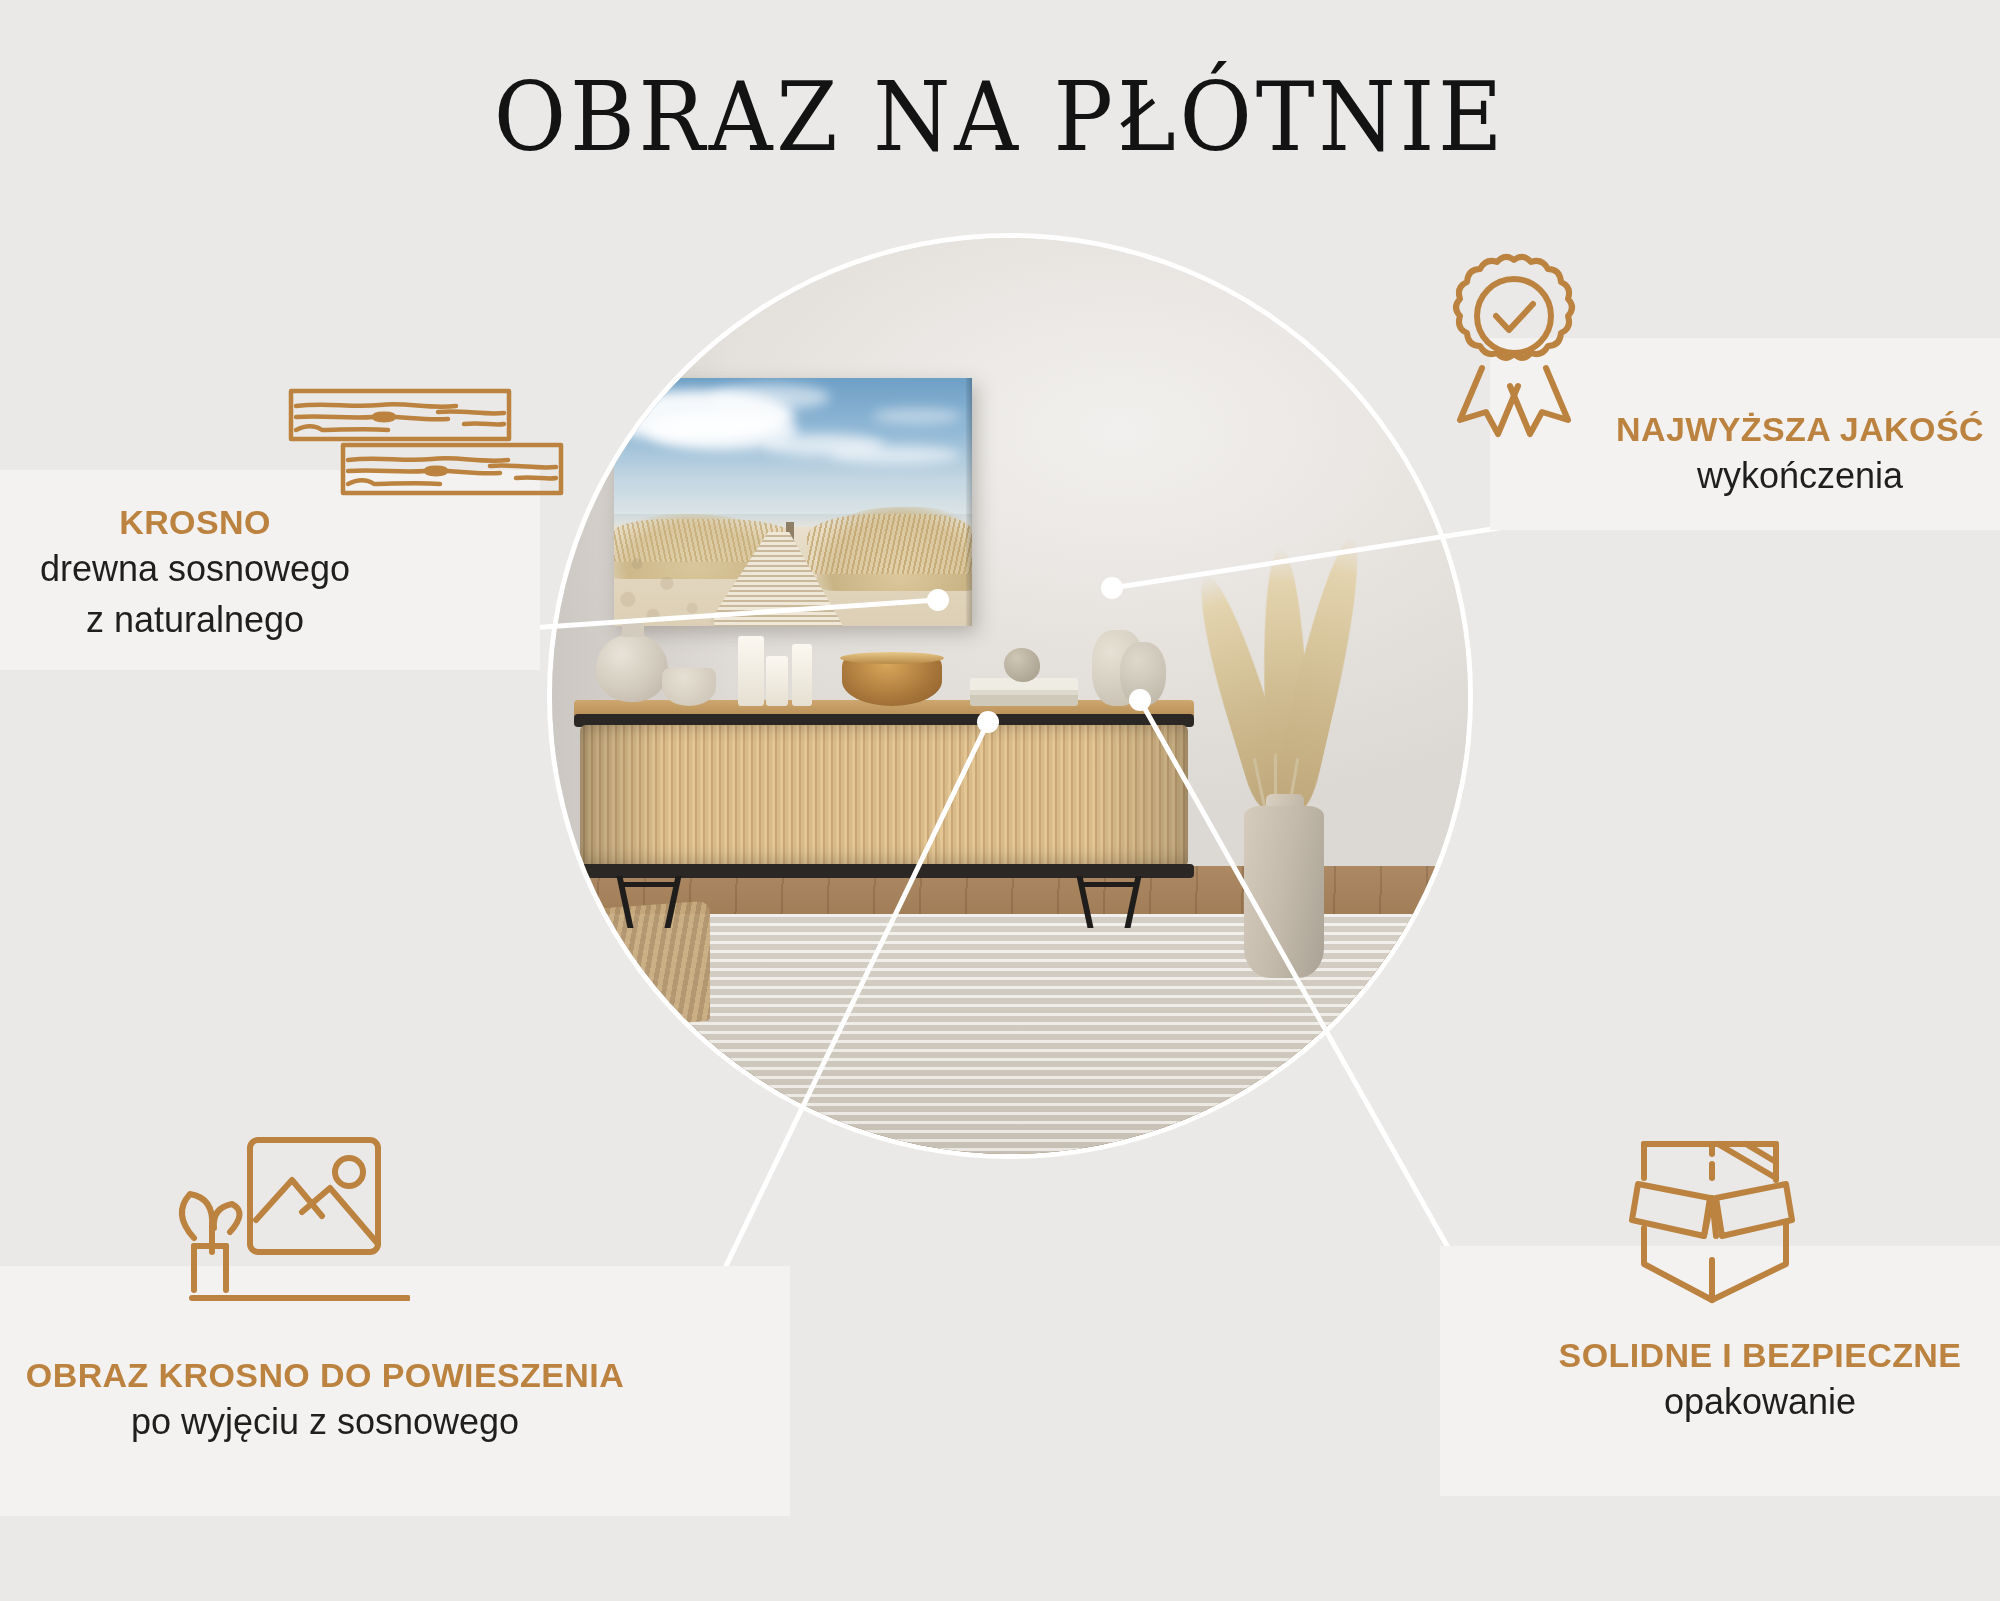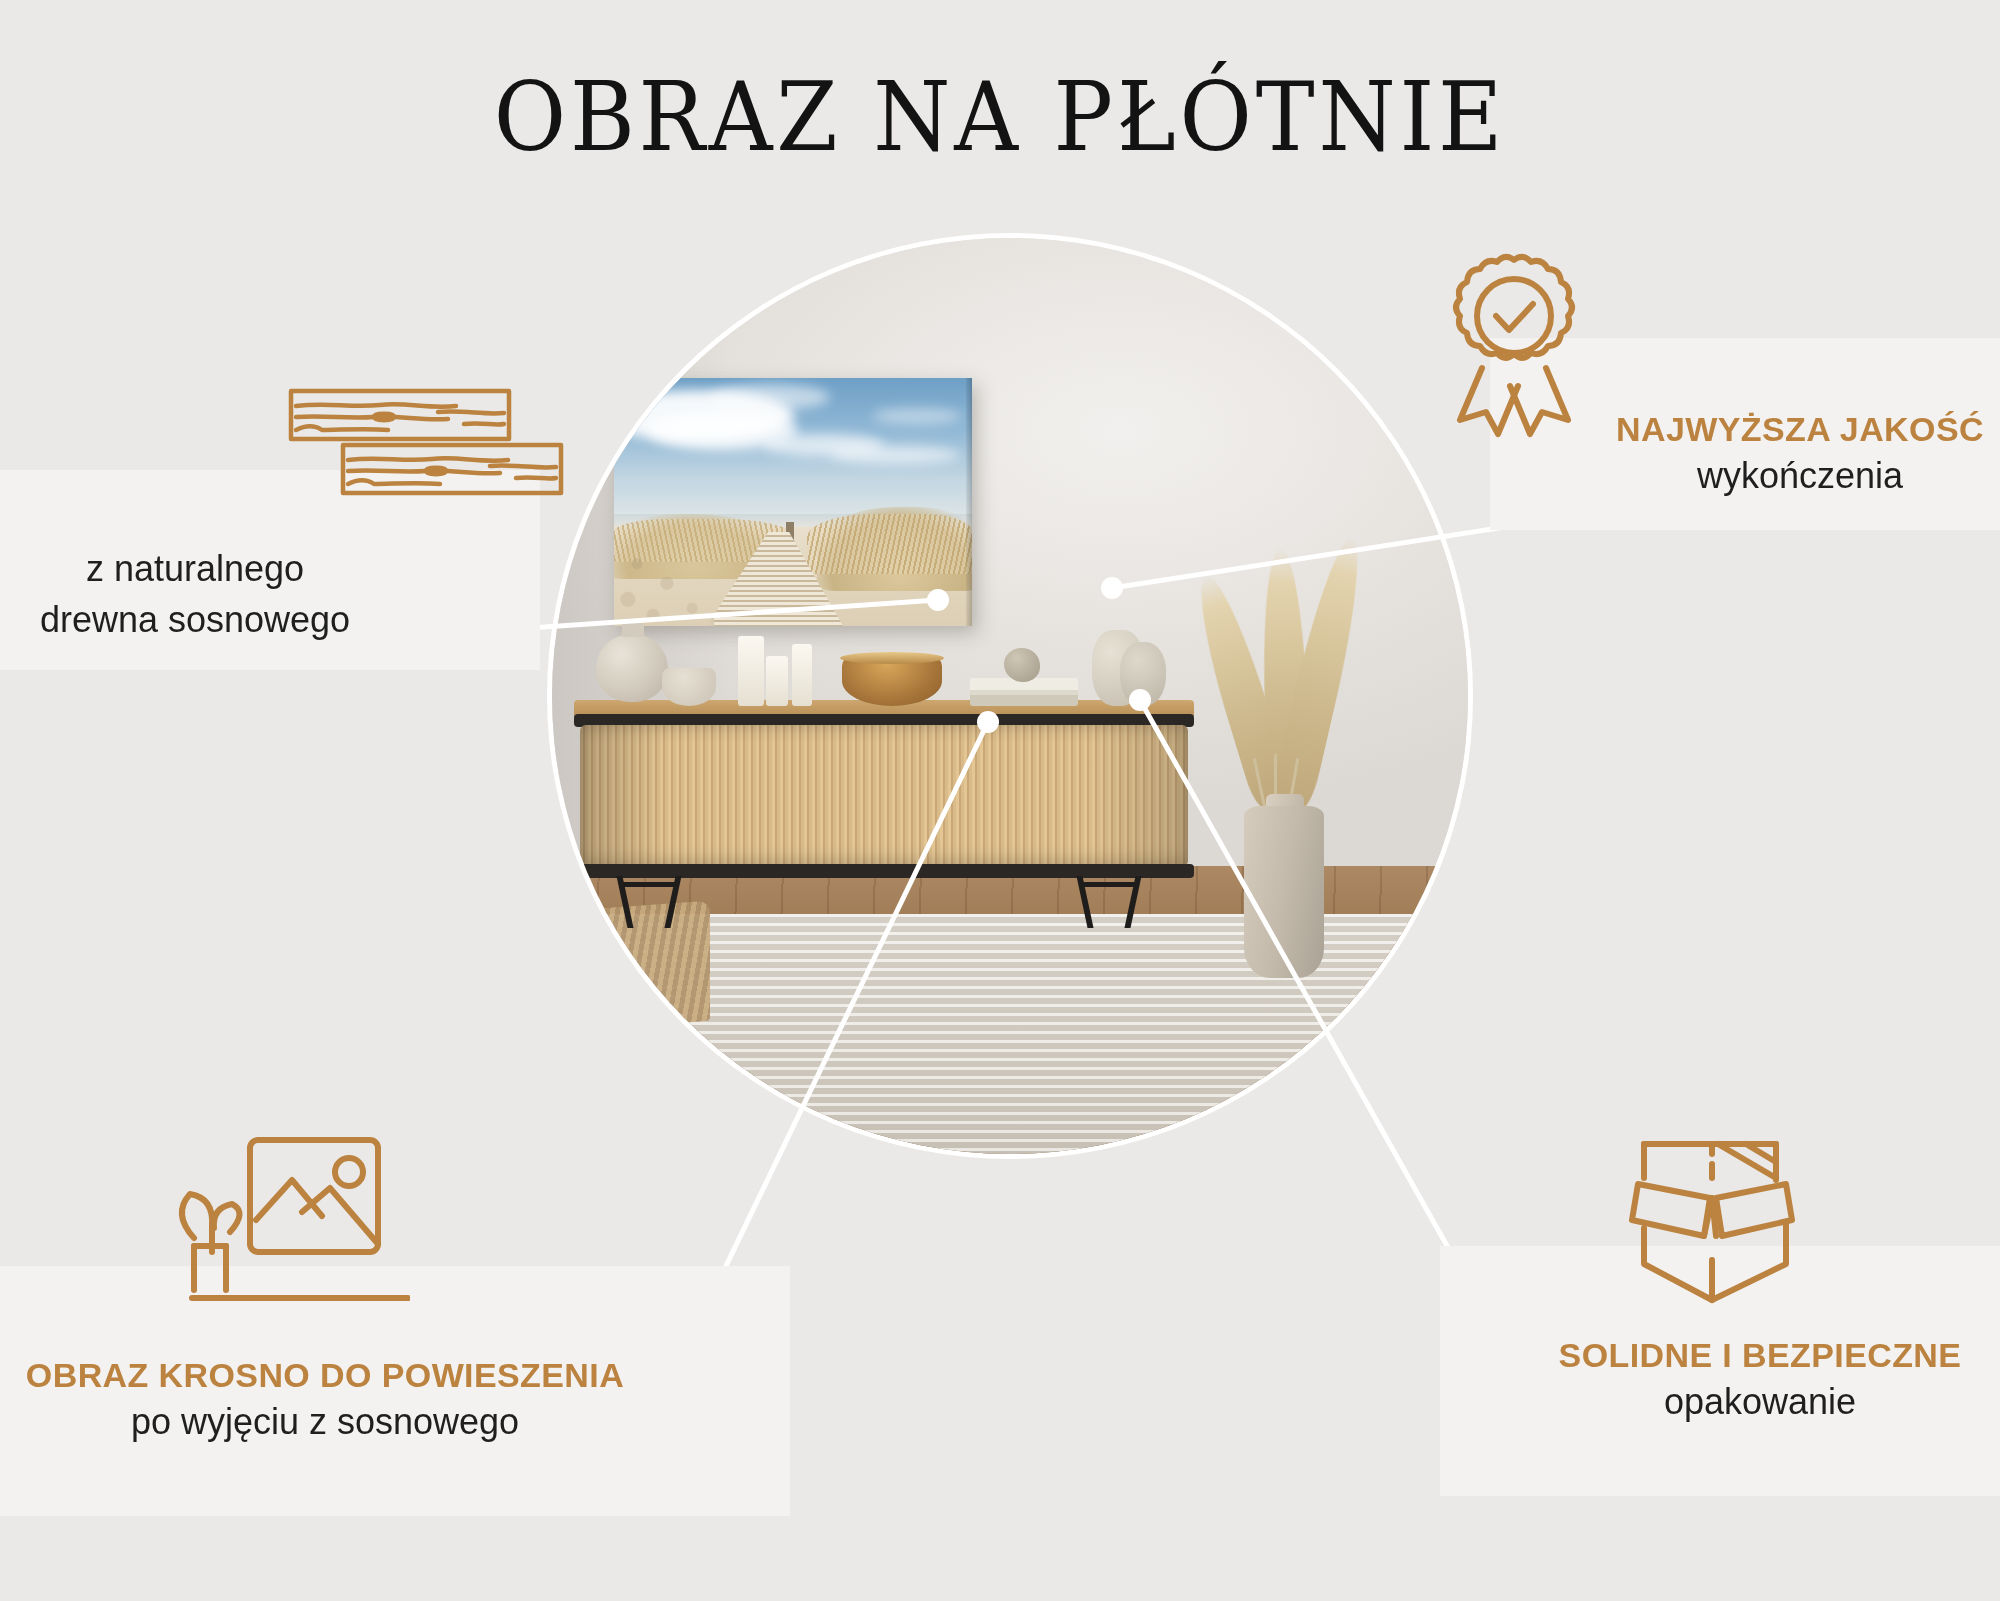--- a/index.html
+++ b/index.html
@@ -473,22 +473,23 @@
     <g fill="#ffffff">
       <circle cx="938" cy="600" r="11"></circle>
       <circle cx="1112" cy="588" r="11"></circle>
       <circle cx="988" cy="722" r="11"></circle>
       <circle cx="1140" cy="700" r="11"></circle>
     </g>
   </svg>
 
   <div class="panel" id="panel-krosno">
     <div class="panel-inner">
+      <div class="heading">KROSNO</div>
+      <div class="sub">drewna sosnowego</div>
       <div class="sub">z naturalnego</div>
-      <div class="sub">drewna sosnowego</div>
     </div>
   </div>
 
   <div class="panel" id="panel-jakosc">
     <div class="panel-inner">
       <div class="heading">NAJWYŻSZA JAKOŚĆ</div>
       <div class="sub">wykończenia</div>
     </div>
   </div>
 

